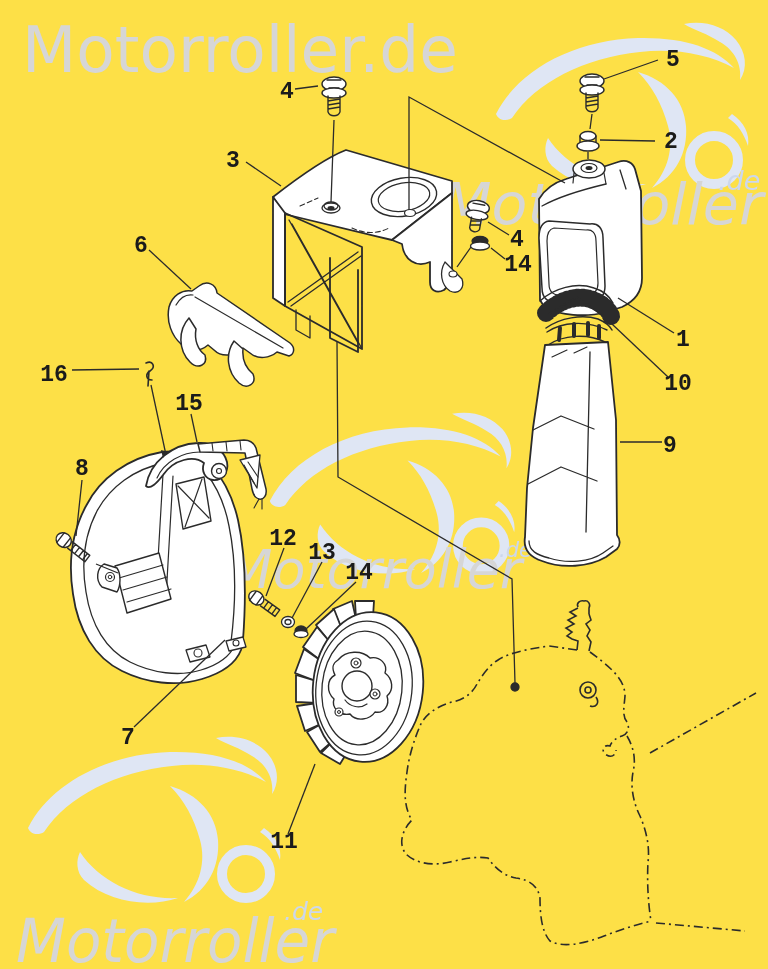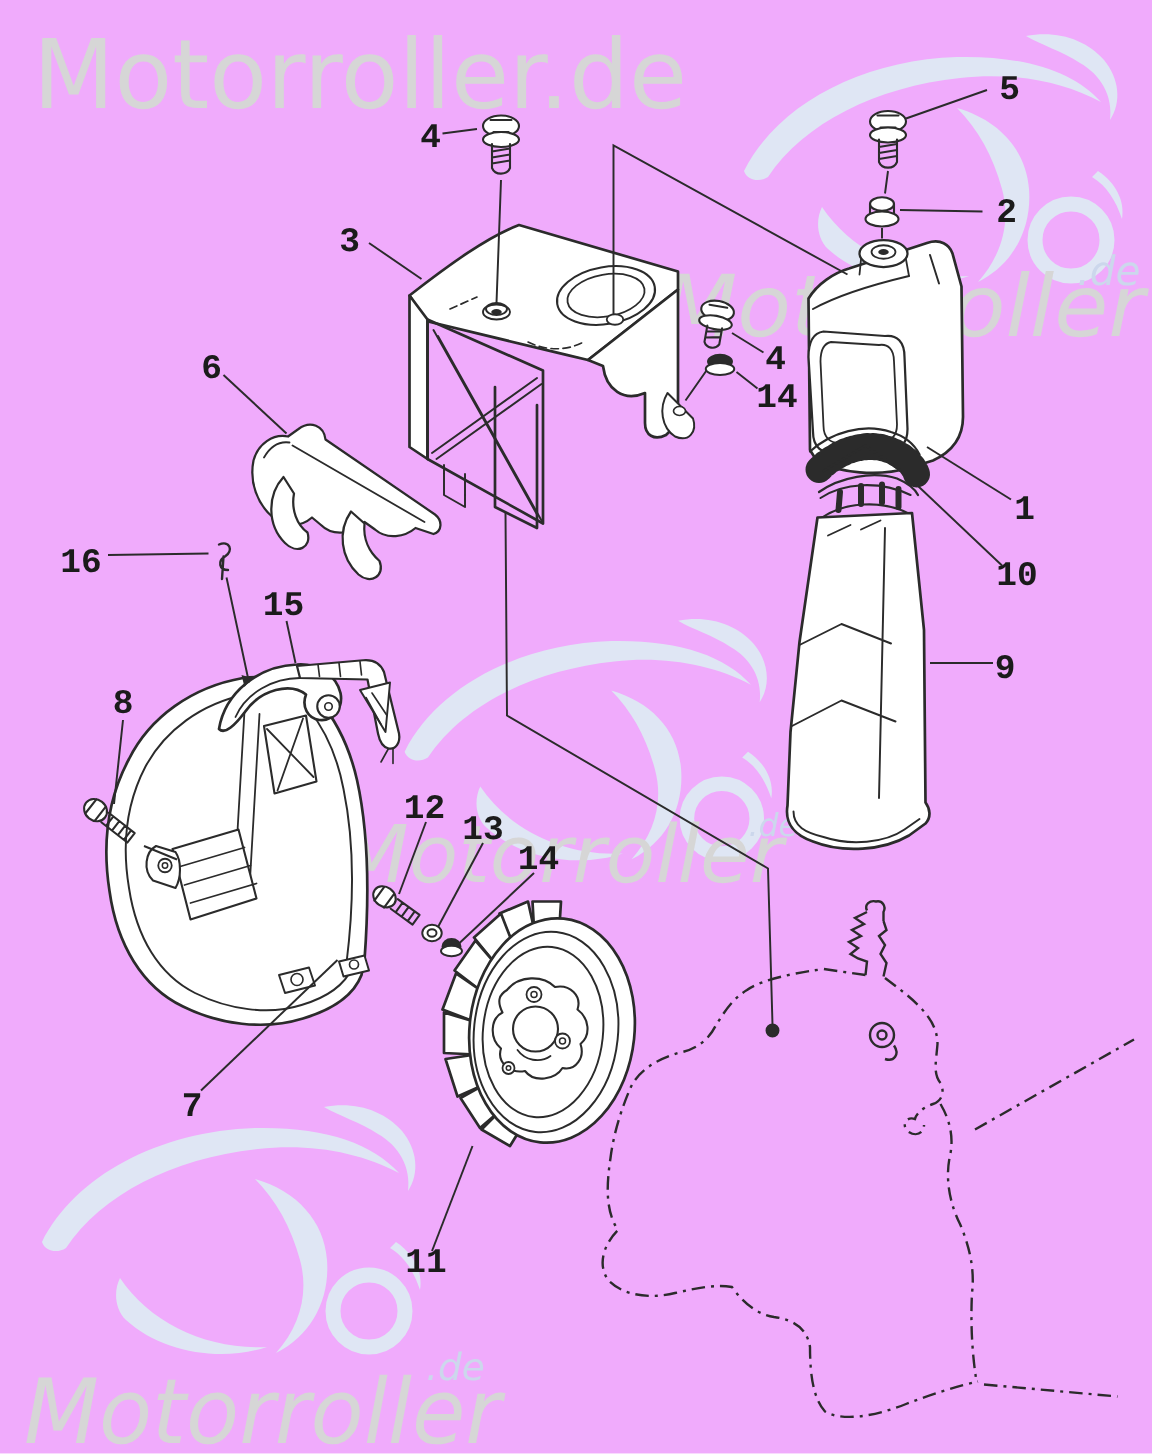--- a/index.html
+++ b/index.html
@@ -1,16 +1,16 @@
 <!DOCTYPE html>
 <html><head>
 <meta charset="utf-8">
 <style>
   html,body{margin:0;padding:0;background:#fff;}
-  #page{position:relative;width:768px;height:969px;background:#f0abfc;overflow:hidden;
+  #page{position:relative;width:768px;height:969px;background:#fde047;overflow:hidden;
         font-family:"Liberation Sans",sans-serif;}
   svg{display:block;}
   .wm-text{font-family:"DejaVu Sans",sans-serif;}
   .callout{font-family:"Liberation Mono","DejaVu Sans Mono",monospace;font-weight:700;}
 </style>
 </head>
 <body>
 
 <div id="page">
 <svg width="768" height="969" viewBox="0 0 768 969">

